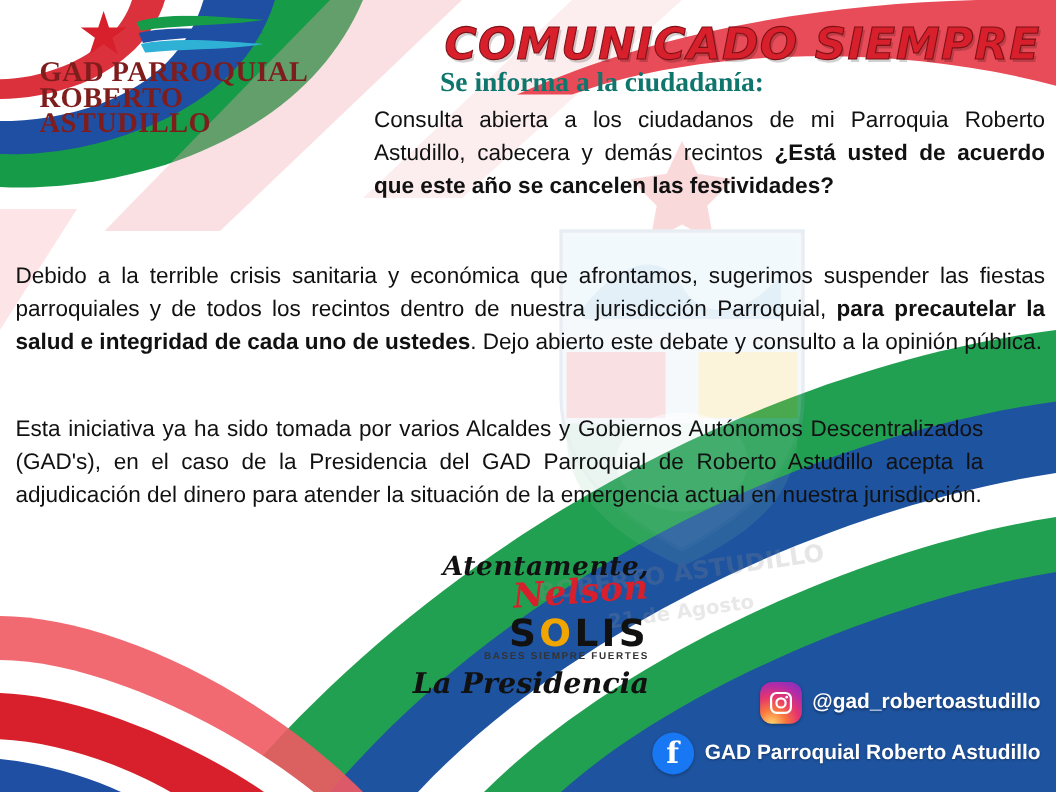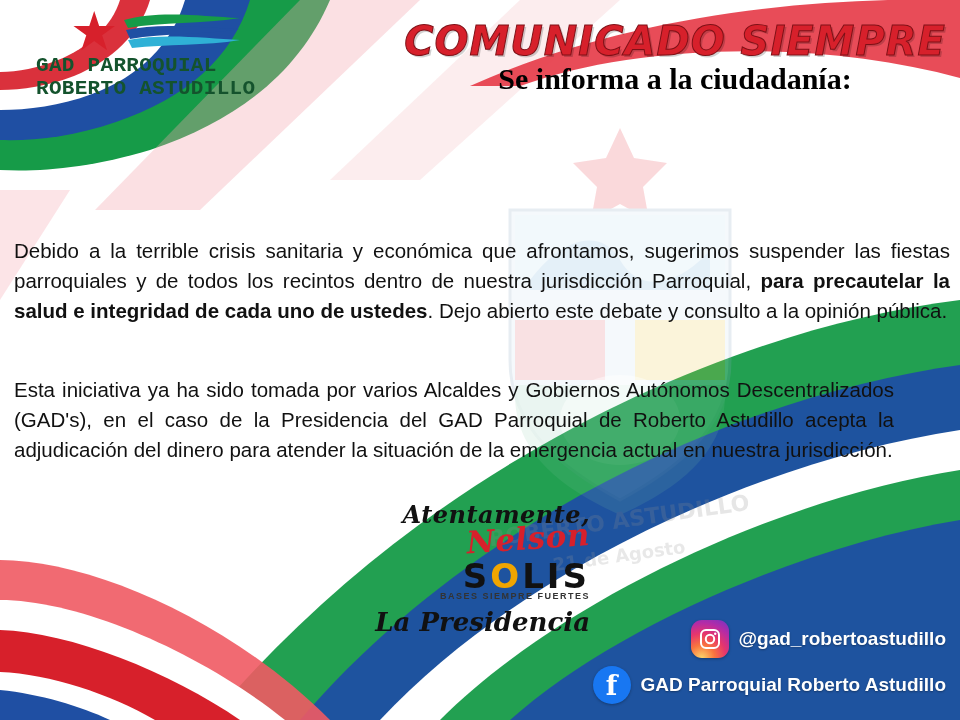--- a/index.html
+++ b/index.html
@@ -68,26 +68,26 @@
     left: 104px;
     top: 8px;
     width: 120px;
     height: 34px;
   }
   .logo-text {
     position: absolute;
     left: 18px;
     top: 48px;
     width: 260px;
-    color: #14532d;
-    font-weight: bold;
-    font-size: 21px;
+    color: #7f1d1d;
+    font-weight: bold;
+    font-size: 26px;
     line-height: 23px;
     letter-spacing: 0.3px;
-    font-family: Liberation Mono, monospace;
+    font-family: Liberation Serif, serif;
   }
 
   
   .title {
     position: absolute;
     left: 400px;
     top: 18px;
     width: 550px;
     text-align: center;
     font-family: "DejaVu Sans", sans-serif;
@@ -97,25 +97,24 @@
     letter-spacing: 1px;
     color: #d7202b;
     -webkit-text-stroke: 1px #7d1016;
     text-shadow: 2px 2px 0 rgba(0,0,0,0.18);
   }
   .subtitle {
     position: absolute;
     left: 400px;
     top: 62px;
     width: 550px;
-    text-align: center;
     font-family: "Liberation Serif", serif;
     font-weight: bold;
-    font-size: 30px;
-    color: #000000;
+    font-size: 25px;
+    color: #0f766e;
   }
 
   
   .para {
     position: absolute;
     color: #111111;
     font-size: 20.5px;
     line-height: 30px;
     text-align: justify;
     font-family: "Liberation Sans", sans-serif;
@@ -296,20 +295,23 @@
     </svg>
     <div class="logo-text">
       <div>GAD PARROQUIAL</div>
       <div>ROBERTO ASTUDILLO</div>
     </div>
   </div>
 
   <div class="title">COMUNICADO SIEMPRE</div>
   <div class="subtitle">Se informa a la ciudadanía:</div>
 
+  <div class="para p-intro">
+    <span>Consulta abierta a los ciudadanos de mi Parroquia Roberto Astudillo, cabecera y demás recintos </span><b>¿Está usted de acuerdo que este año se cancelen las festividades?</b>
+  </div>
 
   <div class="para p-three">Esta iniciativa ya ha sido tomada por varios Alcaldes y Gobiernos Autónomos Descentralizados (GAD's), en el caso de la Presidencia del GAD Parroquial de Roberto Astudillo acepta la adjudicación del dinero para atender la situación de la emergencia actual en nuestra jurisdicción.</div>
 
   <div class="para p-two">
     <span>Debido a la terrible crisis sanitaria y económica que afrontamos, sugerimos suspender las fiestas parroquiales y de todos los recintos dentro de nuestra jurisdicción Parroquial, </span><b>para precautelar la salud e integridad de cada uno de ustedes</b><span>. Dejo abierto este debate y consulto a la opinión pública.</span>
   </div>
 
   <div class="sig">
     <div class="sig-atte">Atentamente,</div>
     <div class="sig-name">Nelson</div>

